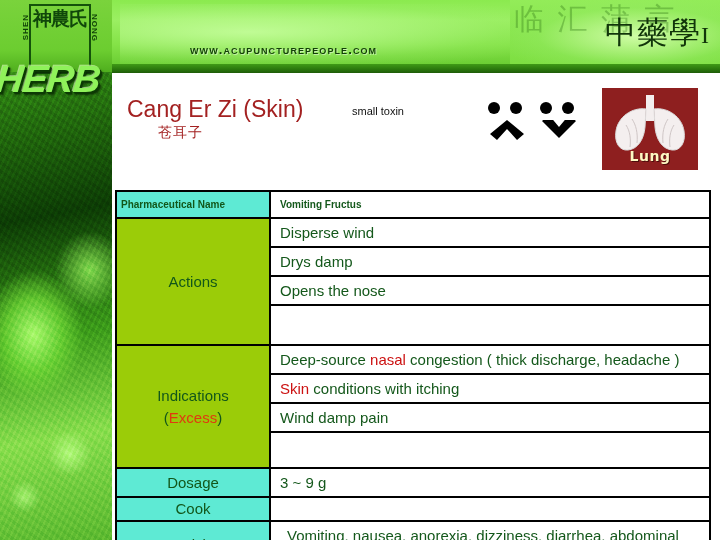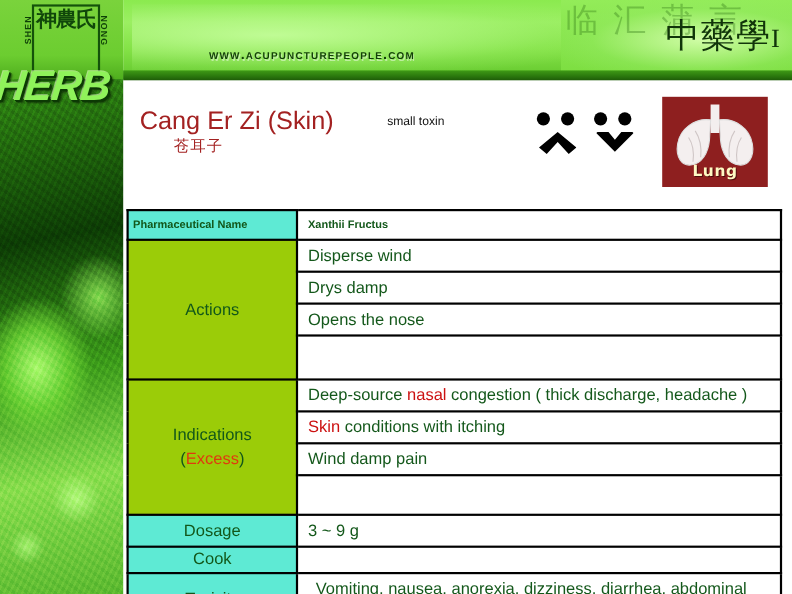--- a/index.html
+++ b/index.html
@@ -330,21 +330,21 @@
 
   <table class="tbl">
     <colgroup>
         <col style="width:154px">
         <col>
       </colgroup>
     <tbody>
 
       <tr>
         <td class="lbl lbl-small">Pharmaceutical Name</td>
-        <td class="val small">Xanthii Fructus</td>
+        <td class="val small">Vomiting Fructus</td>
       </tr>
 
       <tr>
         <td class="lbl lbl-big green" rowspan="4">Actions</td>
         <td class="val">Disperse wind</td>
       </tr>
       <tr>
         <td class="val">Drys damp</td>
       </tr>
       <tr>

